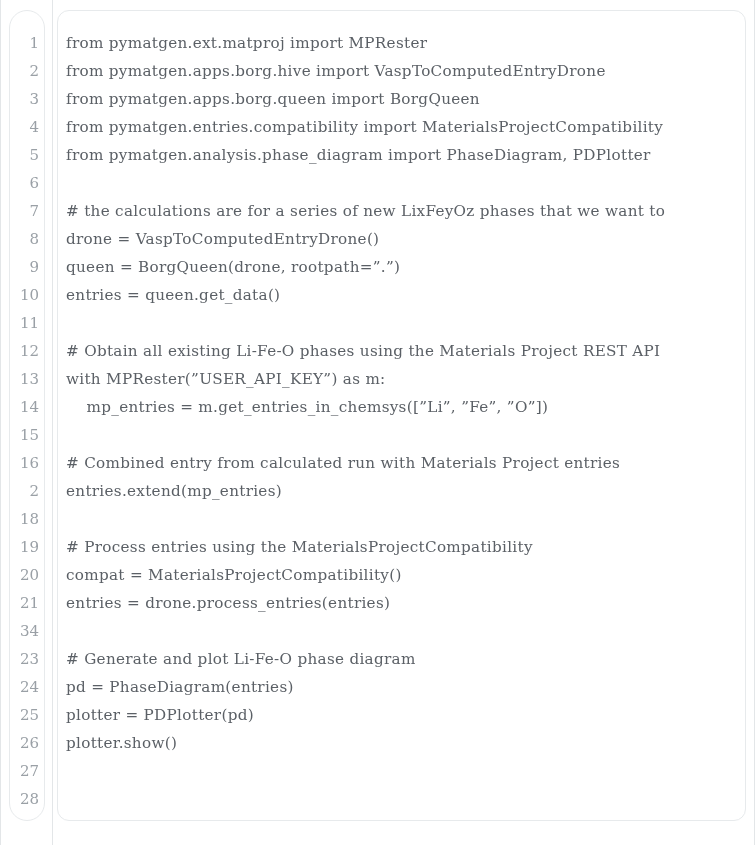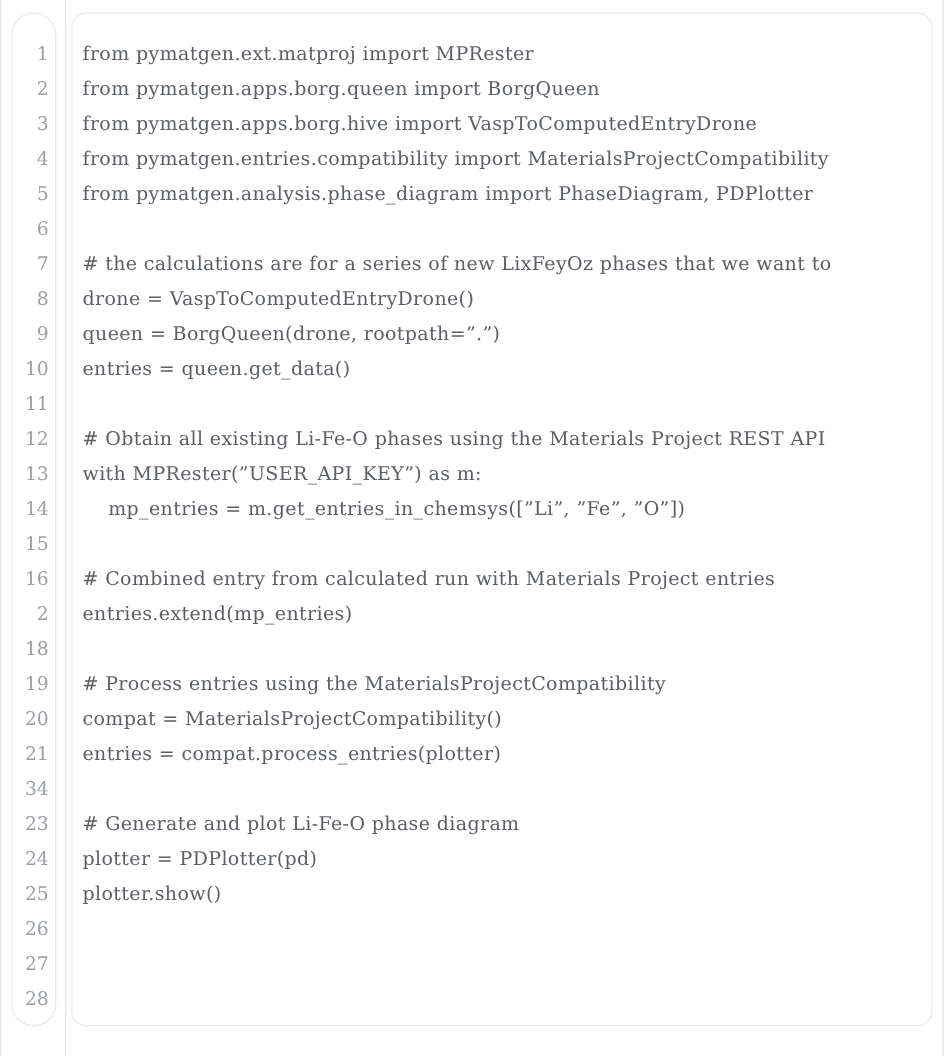--- a/index.html
+++ b/index.html
@@ -138,40 +138,41 @@
         <span class="lineno">27</span>
         <span class="lineno">28</span>
       </div>
   </div>
 
   <div id="gutter-divider"></div>
 
   <div id="code-panel">
     <div id="code-lines">
         <span class="codeline">from pymatgen.ext.matproj import MPRester</span>
+        <span class="codeline">from pymatgen.apps.borg.hive import VaspToComputedEntryDrone</span>
         <span class="codeline">from pymatgen.apps.borg.queen import BorgQueen</span>
-        <span class="codeline">from pymatgen.apps.borg.hive import VaspToComputedEntryDrone</span>
         <span class="codeline">from pymatgen.entries.compatibility import MaterialsProjectCompatibility</span>
         <span class="codeline">from pymatgen.analysis.phase_diagram import PhaseDiagram, PDPlotter</span>
         <span class="codeline"></span>
         <span class="codeline"># the calculations are for a series of new LixFeyOz phases that we want to</span>
         <span class="codeline">drone = VaspToComputedEntryDrone()</span>
         <span class="codeline">queen = BorgQueen(drone, rootpath=”.”)</span>
         <span class="codeline">entries = queen.get_data()</span>
         <span class="codeline"></span>
         <span class="codeline"># Obtain all existing Li-Fe-O phases using the Materials Project REST API</span>
         <span class="codeline">with MPRester(”USER_API_KEY”) as m:</span>
         <span class="codeline">    mp_entries = m.get_entries_in_chemsys([”Li”, ”Fe”, ”O”])</span>
         <span class="codeline"></span>
         <span class="codeline"># Combined entry from calculated run with Materials Project entries</span>
         <span class="codeline">entries.extend(mp_entries)</span>
         <span class="codeline"></span>
         <span class="codeline"># Process entries using the MaterialsProjectCompatibility</span>
         <span class="codeline">compat = MaterialsProjectCompatibility()</span>
-        <span class="codeline">entries = compat.process_entries(plotter)</span>
+        <span class="codeline">entries = drone.process_entries(entries)</span>
         <span class="codeline"></span>
         <span class="codeline"># Generate and plot Li-Fe-O phase diagram</span>
+        <span class="codeline">pd = PhaseDiagram(entries)</span>
         <span class="codeline">plotter = PDPlotter(pd)</span>
         <span class="codeline">plotter.show()</span>
       </div>
   </div>
 
 </div>
 
 </body></html>

